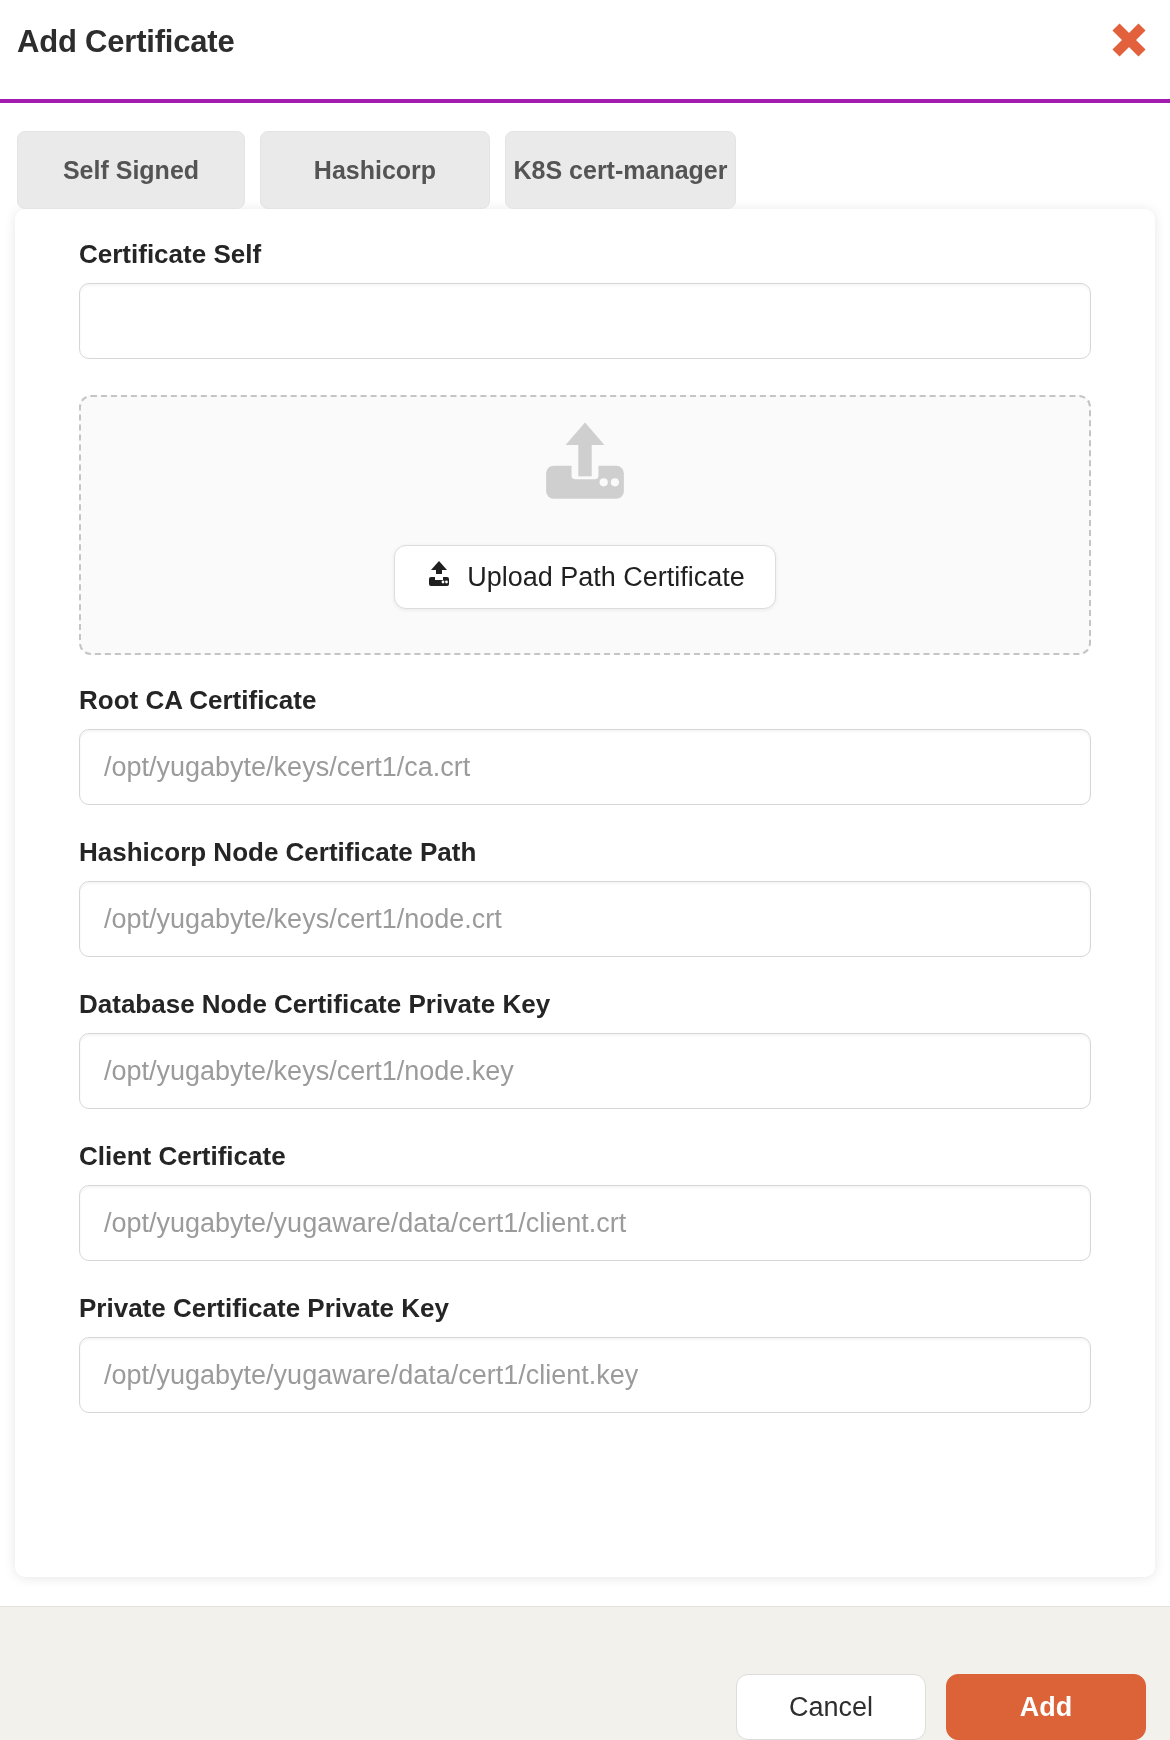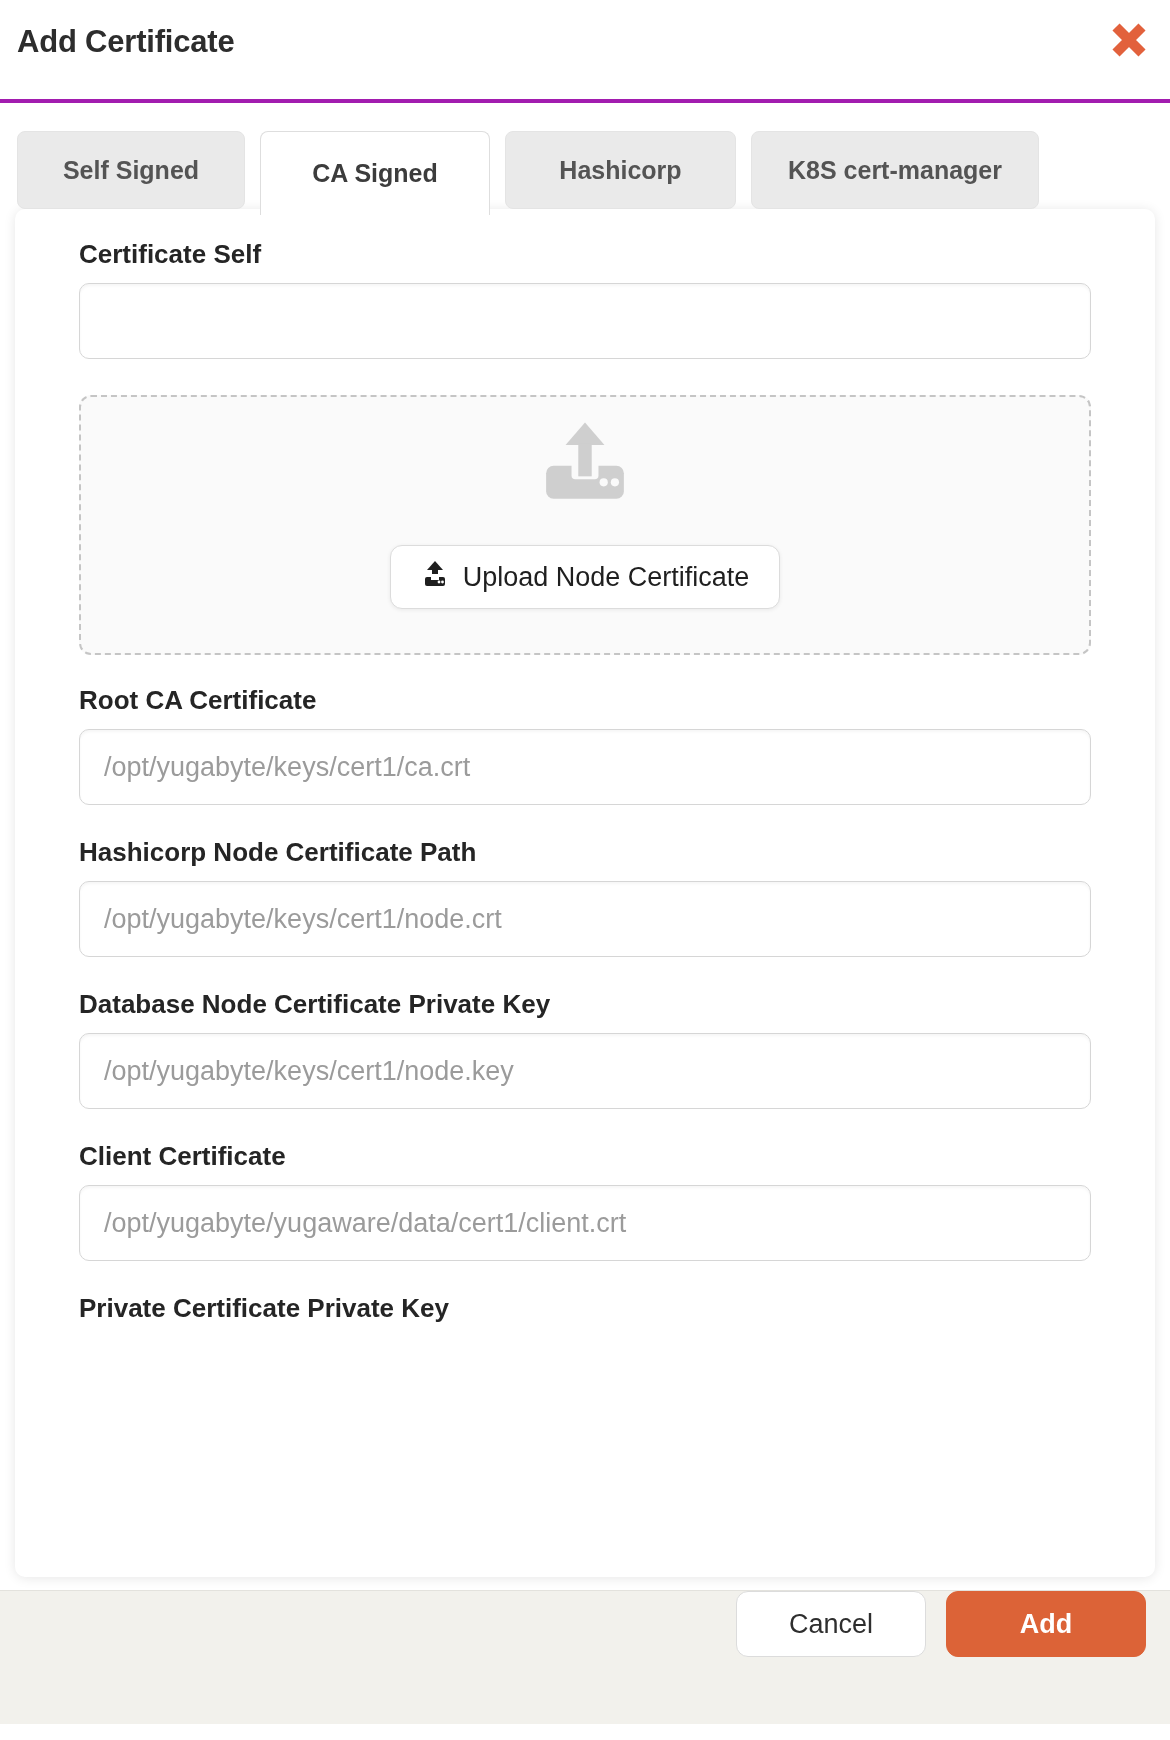--- a/index.html
+++ b/index.html
@@ -138,27 +138,27 @@
     box-shadow: 0 1px 4px rgba(0,0,0,0.07);
     font-family: "Liberation Sans", sans-serif;
     font-size: 27px;
     color: #1f1f1f;
     cursor: pointer;
   }
 
   
   .modal-footer {
     position: absolute;
-    left: 0; right: 0; bottom: 16px;
+    left: 0; right: 0; bottom: 0;
     height: 134px;
     background: #f2f1ec;
     border-top: 1px solid #e3e2dd;
     display: flex;
     justify-content: flex-end;
-    align-items: flex-start;
+    align-items: flex-end;
     gap: 20px;
     padding-right: 24px;
   }
   .btn {
     height: 66px;
     border-radius: 12px;
     font-family: "Liberation Sans", sans-serif;
     font-size: 27px;
     cursor: pointer;
     display: inline-flex;
@@ -188,21 +188,20 @@
     <span>
       <svg width="36" height="36" viewBox="0 0 36 36">
         <path d="M5 5 L31 31 M31 5 L5 31" stroke="#E2613C" stroke-width="10" stroke-linecap="butt"></path>
       </svg>
     </span>
   </button>
 </div>
 
 <div class="tabs-row">
   <div class="tab">Self Signed</div>
-  <div class="tab active">CA Signed</div>
   <div class="tab">Hashicorp</div>
   <div class="tab">K8S cert-manager</div>
 </div>
 
 <div class="content-panel">
 
   
   <div class="field-label">Certificate Self</div>
   <input class="text-input" type="text" placeholder="" style="">
 
@@ -222,21 +221,21 @@
       <span>
         <svg width="28" height="28" viewBox="0 0 28 28">
           <polygon points="14,1 6,10 22,10" fill="#1f1f1f"></polygon>
           <rect x="11" y="8" width="6" height="11" fill="#1f1f1f"></rect>
           <rect x="4" y="17" width="20" height="9" rx="2" fill="#1f1f1f"></rect>
           <rect x="10" y="14" width="8" height="6" fill="#ffffff"></rect>
           <circle cx="18" cy="22" r="1.4" fill="#ffffff"></circle>
           <circle cx="21.5" cy="22" r="1.4" fill="#ffffff"></circle>
         </svg>
       </span>
-      <span>Upload Node Certificate</span>
+      <span>Upload Path Certificate</span>
     </button>
   </div>
 
   
   <div class="field-label mt-field-first-after-drop">Root CA Certificate</div>
   <input class="text-input" type="text" placeholder="/opt/yugabyte/keys/cert1/ca.crt" style="">
 
   
   <div class="field-label mt-field">Hashicorp Node Certificate Path</div>
   <input class="text-input" type="text" placeholder="/opt/yugabyte/keys/cert1/node.crt" style="">
@@ -244,19 +243,20 @@
   
   <div class="field-label mt-field">Database Node Certificate Private Key</div>
   <input class="text-input" type="text" placeholder="/opt/yugabyte/keys/cert1/node.key" style="">
 
   
   <div class="field-label mt-field">Client Certificate</div>
   <input class="text-input" type="text" placeholder="/opt/yugabyte/yugaware/data/cert1/client.crt" style="">
 
   
   <div class="field-label mt-field">Private Certificate Private Key</div>
+  <input class="text-input" type="text" placeholder="/opt/yugabyte/yugaware/data/cert1/client.key" style="">
 
 </div>
 
 <div class="modal-footer">
   <button class="btn btn-cancel">Cancel</button>
   <button class="btn btn-add">Add</button>
 </div>
 
 </body></html>

